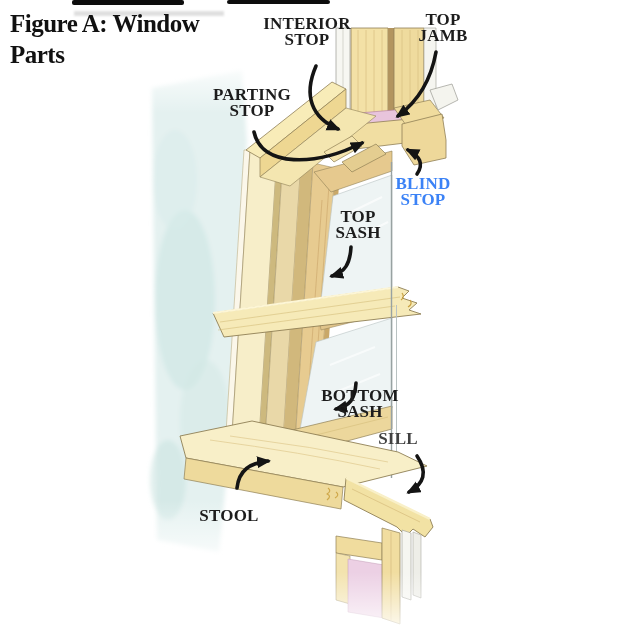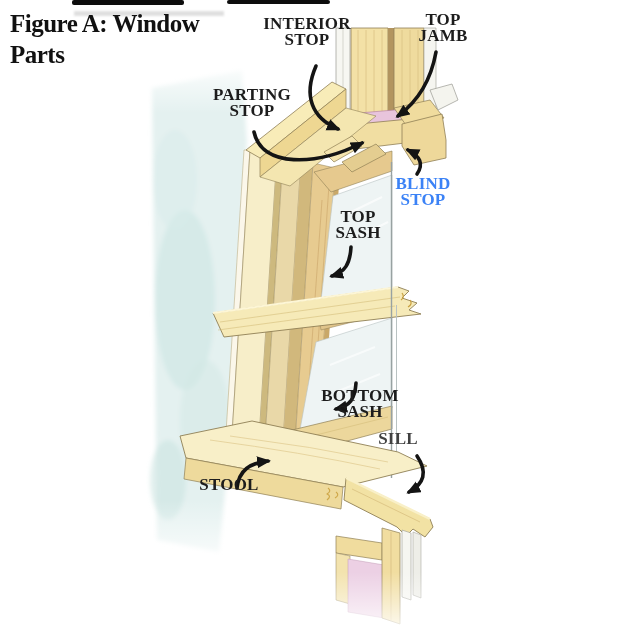--- a/index.html
+++ b/index.html
@@ -161,15 +161,15 @@
 JAMB</div>
       <div class="callout" style="left: 252px; top: 87px; color: rgb(28, 28, 28);">PARTING
 STOP</div>
       <div class="callout" style="left: 423px; top: 176px; color: #3b82f6;">BLIND
 STOP</div>
       <div class="callout" style="left: 358px; top: 209px; color: rgb(28, 28, 28);">TOP
 SASH</div>
       <div class="callout" style="left: 360px; top: 344px; color: rgb(28, 28, 28); margin-top: 44px;">BOTTOM
 SASH</div>
       <div class="callout" style="left: 398px; top: 431px; color: #404040;">SILL</div>
-      <div class="callout" style="left: 229px; top: 477px; color: rgb(28, 28, 28);">STOOL</div>
+      <div class="callout" style="left: 229px; top: 508px; color: rgb(28, 28, 28);">STOOL</div>
     </div>
 </div>
 
 </body></html>

